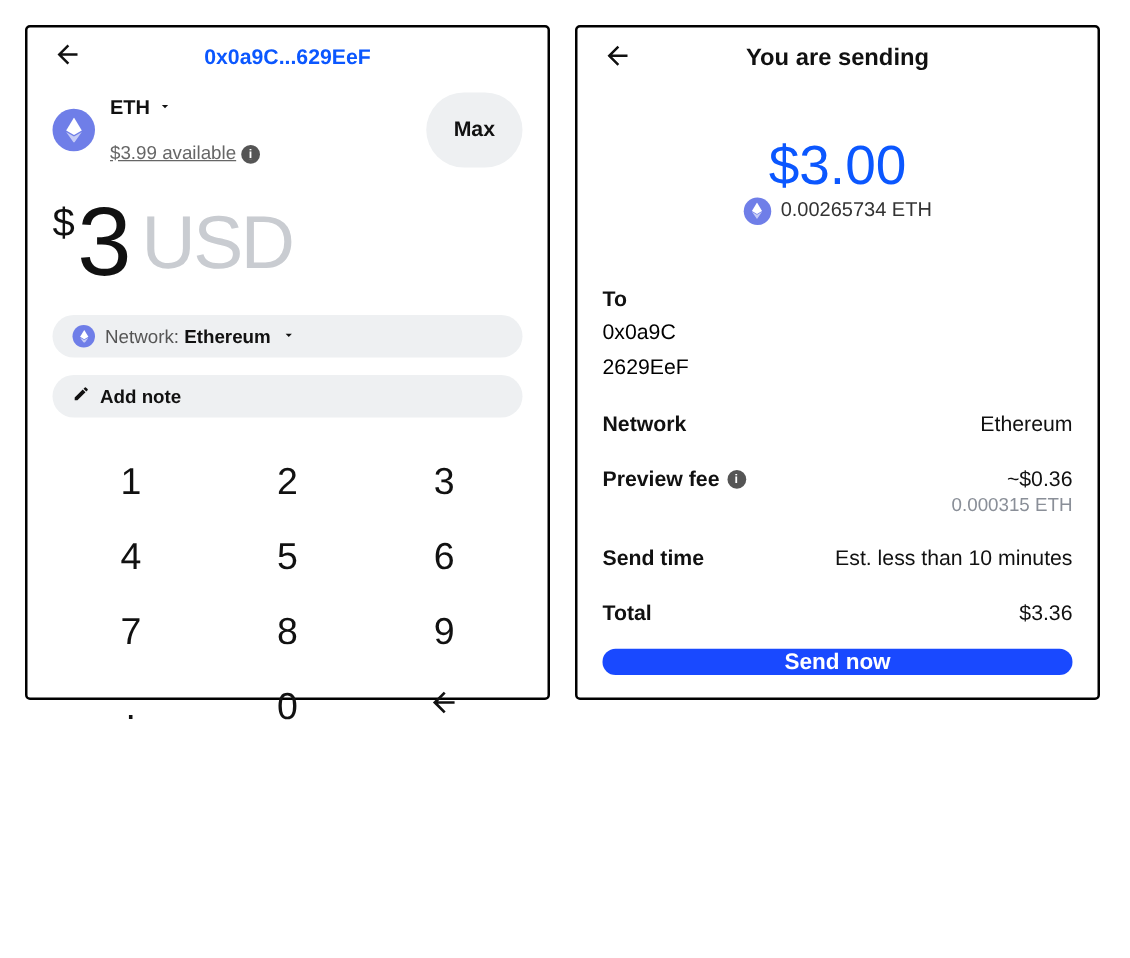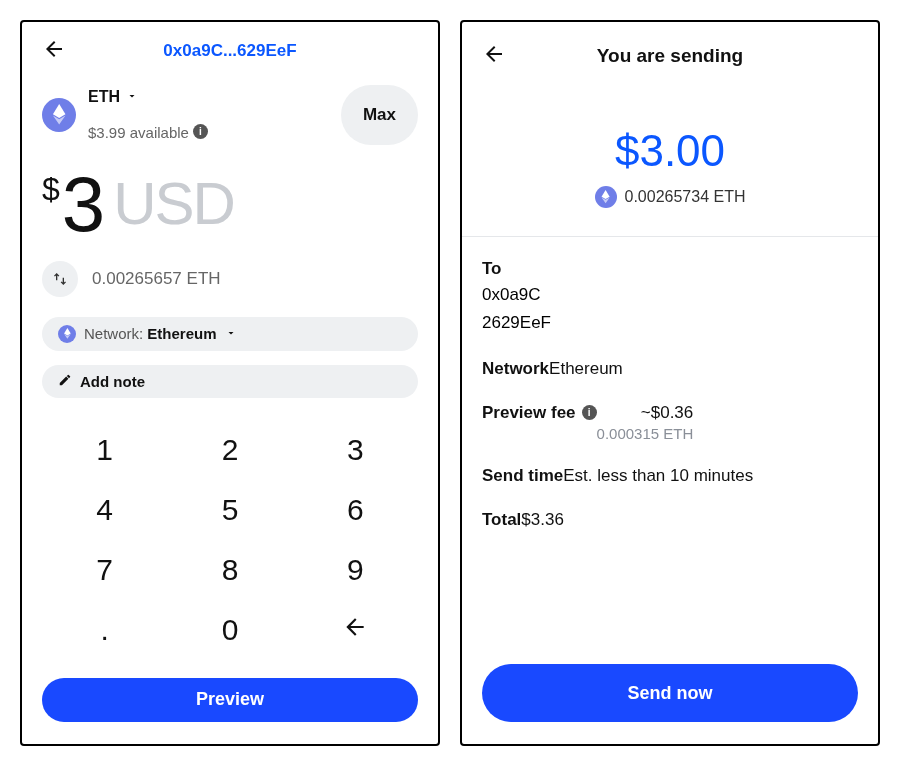--- a/index.html
+++ b/index.html
@@ -1,20 +1,20 @@
 <!DOCTYPE html>
 <html><head>
 <meta charset="utf-8">
 <style>
   * { box-sizing: border-box; margin: 0; padding: 0; font-family: -apple-system, BlinkMacSystemFont, "Segoe UI", Helvetica, Arial, sans-serif; }
   body { background: #fff; padding: 20px; }
   .stage { display: flex; gap: 20px; }
   .phone {
     width: 420px;
-    height: 726px;
+    height: 540px;
     border: 2px solid #000;
     border-radius: 4px;
     background: #fff;
     display: flex;
     flex-direction: column;
     padding: 14px 20px 22px 20px;
     position: relative;
   }
   
   .topbar { display: flex; align-items: center; justify-content: center; position: relative; height: 40px; }
@@ -26,21 +26,21 @@
     width: 34px; height: 34px; border-radius: 50%;
     background: #6f7ee8; display: flex; align-items: center; justify-content: center;
     flex-shrink: 0;
   }
   .eth-badge.small { width: 22px; height: 22px; }
   .eth-badge.xsmall { width: 18px; height: 18px; }
   .eth-badge svg { width: 60%; height: 60%; }
   .asset-col { margin-left: 12px; flex: 1; }
   .asset-name-row { display: flex; align-items: center; gap: 6px; font-weight: 700; font-size: 16px; color:#111; }
   .chevdown svg { width: 12px; height: 12px; }
-  .asset-sub { color: #666; font-size: 15px; margin-top: 18px; display:flex; align-items:flex-start; gap:4px;}
+  .asset-sub { color: #666; font-size: 15px; margin-top: 18px; display:flex; align-items:flex-end; gap:4px;text-decoration:underline;}
   .info-icon {
     width: 15px; height: 15px; border-radius: 50%; background: #555; color: #fff;
     display: inline-flex; align-items: center; justify-content: center;
     font-size: 10px; font-weight: 700; flex-shrink:0;
   }
   .max-btn {
     background: #eef0f2; border-radius: 999px; padding: 20px 22px;
     font-weight: 700; font-size: 17px; color:#111; cursor:pointer;
   }
   .amount-row { display: flex; align-items: baseline; margin-top: 20px; }
@@ -72,24 +72,24 @@
   .primary-btn {
     margin-top: 18px;
     background:#1949ff; color:#fff; font-weight:700; font-size:18px;
     border-radius:999px; height:58px;
     display:flex; align-items:center; justify-content:center; cursor:pointer;
   }
   
   .title-center { font-weight:700; font-size:19px; color:#111; }
   .big-amount { text-align:center; margin-top:50px; }
   .big-amount-val { color:#0b57ff; font-size:44px; font-weight:400; }
-  .sub-eth-row { display:flex; align-items:center; justify-content:center; gap:8px; margin-top:10px; color:#333; font-size:16px;}
+  .sub-eth-row { display:flex; align-items:center; justify-content:center; gap:8px; color:#333; font-size:16px;}
   .divider { height:1px; background:#e5e7ea; margin: 28px -20px 0 -20px; }
   .details { margin-top:22px; display:flex; flex-direction:column; gap:24px; font-size:17px; }
-  .drow { display:flex; align-items:flex-start; }
+  .drow { display:flex; justify-content:space-between; align-items:flex-start; }
   .dlabel { font-weight:700; color:#111; display:flex; align-items:center; gap:6px;}
   .dval { text-align:right; color:#111; }
   .dval .sub { color:#8a8f98; font-size:15px; margin-top:2px; }
   .to-block .addr { color:#000000; font-size:17px; line-height:1.4; margin-top:4px;}
   .spacer { flex:1; }
 </style>
 </head>
 <body>
 
 <div class="stage">
@@ -128,28 +128,20 @@
       </div>
       <div class="max-btn">Max</div>
     </div>
 
     <div class="amount-row">
       <span class="amount-dollar">$</span>
       <span class="amount-value">3</span>
       <span class="amount-usd">USD</span>
     </div>
 
-    <div class="swap-row">
-      <div class="swap-btn">
-        <svg viewBox="0 0 24 24">
-            <path d="M7 3 3 7l1.4 1.4L6 6.8V14h2V6.8l1.6 1.6L11 7 7 3zm10 18 4-4-1.4-1.4L18 17.2V10h-2v7.2l-1.6-1.6L13 17l4 4z" fill="#333"></path>
-          </svg>
-      </div>
-      <span class="swap-text">0.00265657 ETH</span>
-    </div>
 
     <div class="chips-row">
       <div class="chip">
         <div class="eth-badge xsmall">
           <svg viewBox="0 0 256 417">
               <path fill="#fff" d="M128 0 0 212l128 76 128-76z"></path>
               <path fill="#fff" opacity=".6" d="M128 312 0 236l128 181 128-181z"></path>
             </svg>
         </div>
         <span>

